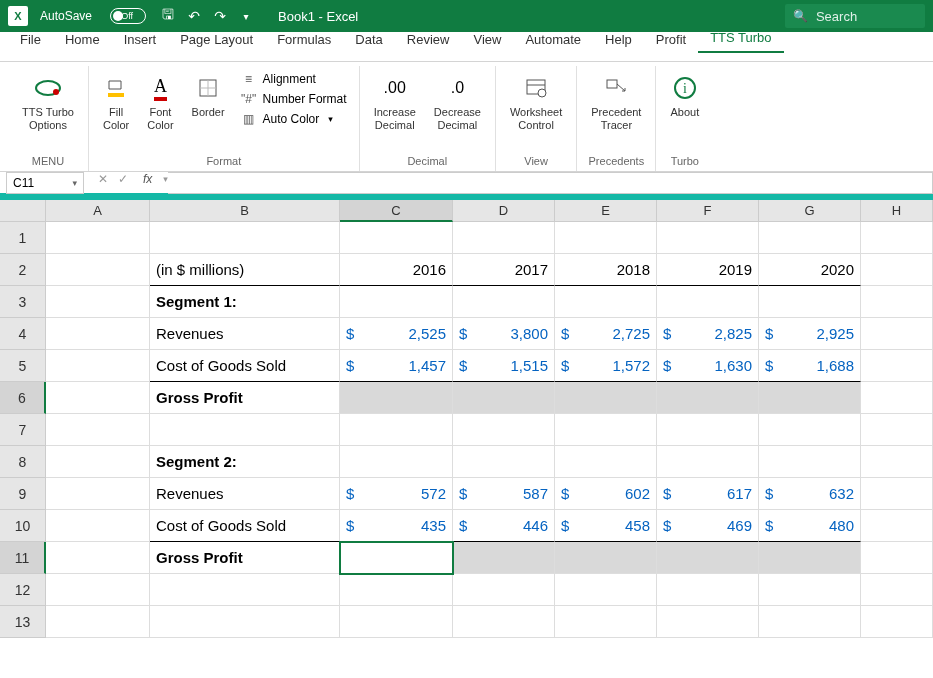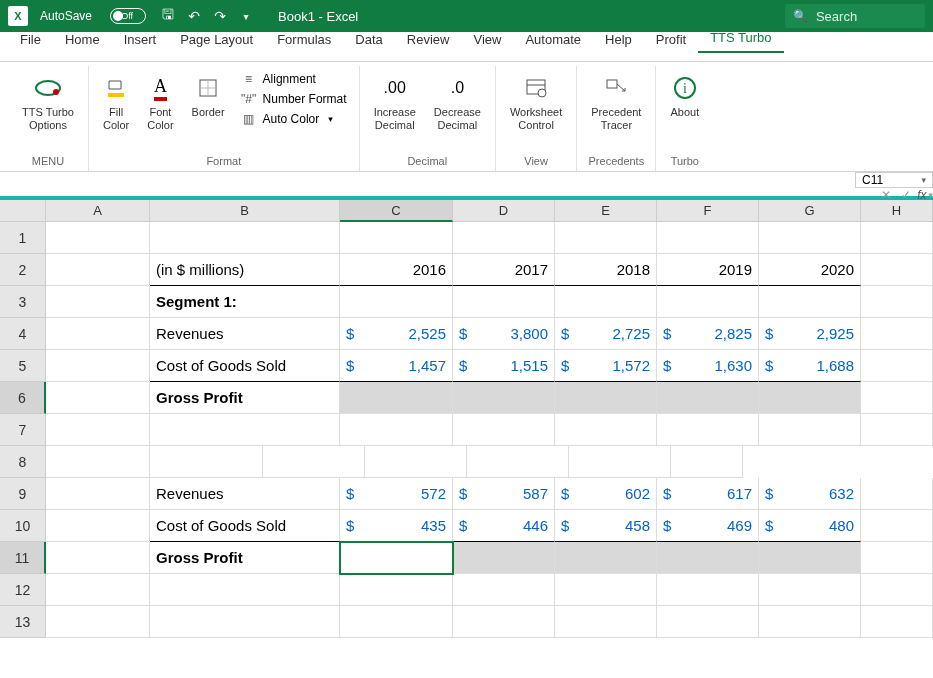--- a/index.html
+++ b/index.html
@@ -32,26 +32,26 @@
   .ribbon-group-body { flex:1; display:flex; align-items:flex-start; gap:6px; padding-top:4px;}
   .ribbon-group-label { font-size: 11px; color: #666; padding: 2px 0 4px 0; }
   .ribbon-btn { display: flex; flex-direction: column; align-items: center; gap: 4px; padding: 4px 6px; cursor: pointer; }
   .ribbon-btn .ico { height: 28px; display:flex; align-items:center; justify-content:center;}
   .ribbon-btn .lbl { font-size: 11px; text-align: center; line-height: 1.2; color: #333; white-space: pre-line;}
   .ribbon-stack { display:flex; flex-direction:column; gap:2px; }
   .ribbon-small { display:flex; align-items:center; gap:6px; font-size:12px; padding:2px 4px; cursor:pointer;}
   .ribbon-small .sico { width:16px; text-align:center; color:#555;}
   
   
-  .formula-bar { height: 28px; display: flex; align-items: flex-end; border-bottom: 4px solid #14b8a6; background:#fff;flex-direction:column;}
+  .formula-bar { height: 28px; display: flex; align-items: flex-start; border-bottom: 7px solid #14b8a6; background:#fff;}
   .name-box { width: 78px; height: 22px; border: 1px solid #ccc; margin-left: 6px; padding: 0 6px; display:flex; align-items:center; justify-content:space-between; font-size:12px;}
   .name-box .chev { font-size:9px; color:#666;}
   .fb-btns { display:flex; align-items:center; gap:2px; margin-left:10px; color:#999;}
   .fb-btn { width:18px; text-align:center; font-size:12px;}
-  .fx { font-style: italic; color:#555; margin: 0 0;}
+  .fx { font-style: italic; color:#555; margin: 0 9px;}
   .formula-input { flex:1; height:22px; border:1px solid #ccc; border-left:none; padding:0 6px; font-size:12px; display:flex; align-items:center;}
   
   
   .grid { position: relative; user-select:none;}
   .col-headers { display:flex; height:22px; }
   .corner { width:46px; background:#e6e6e6; border-right:1px solid #ccc; border-bottom:1px solid #ccc;}
   .col-h { background:#e6e6e6; border-right:1px solid #ccc; border-bottom:1px solid #ccc; display:flex; align-items:center; justify-content:center; font-size:13px; color:#333;}
   .col-h.sel { background:#d4d4d4; border-bottom:2px solid #107c41;}
   .row { display:flex; height:32px; }
   .row-h { width:46px; background:#e6e6e6; border-right:1px solid #ccc; border-bottom:1px solid #ccc; display:flex; align-items:center; justify-content:center; font-size:14px; color:#333;}
@@ -383,20 +383,21 @@
       <div class="cell cD"></div>
       <div class="cell cE"></div>
       <div class="cell cF"></div>
       <div class="cell cG"></div>
       <div class="cell cH"></div>
     </div>
 
   <div class="row">
       <div class="row-h">8</div>
     <div class="cell cA"></div>
+    <div class="cell cB bold">Segment 2:</div>
     <div class="cell cC"></div>
       <div class="cell cD"></div>
       <div class="cell cE"></div>
       <div class="cell cF"></div>
       <div class="cell cG"></div>
       <div class="cell cH"></div>
     </div>
 
   <div class="row">
       <div class="row-h">9</div>

